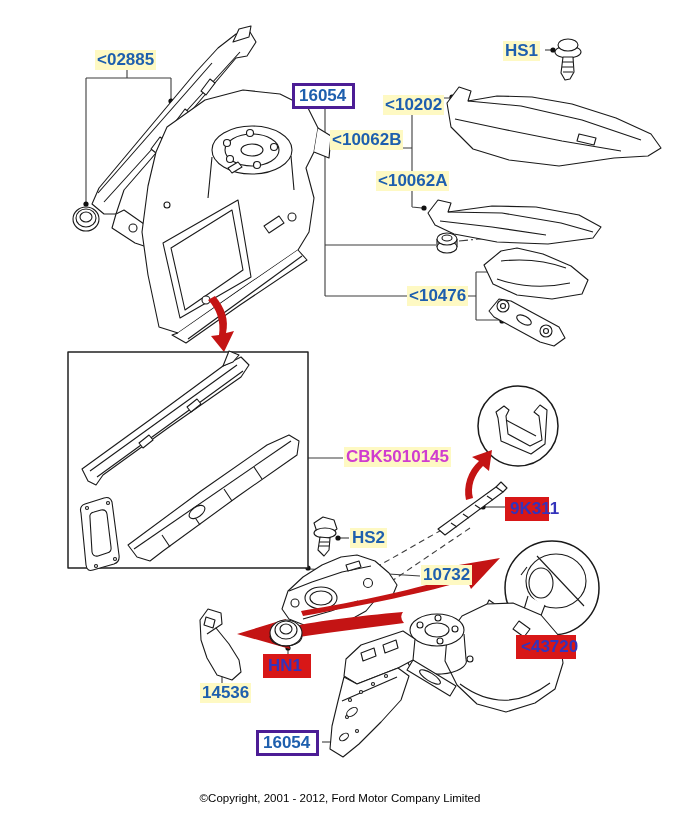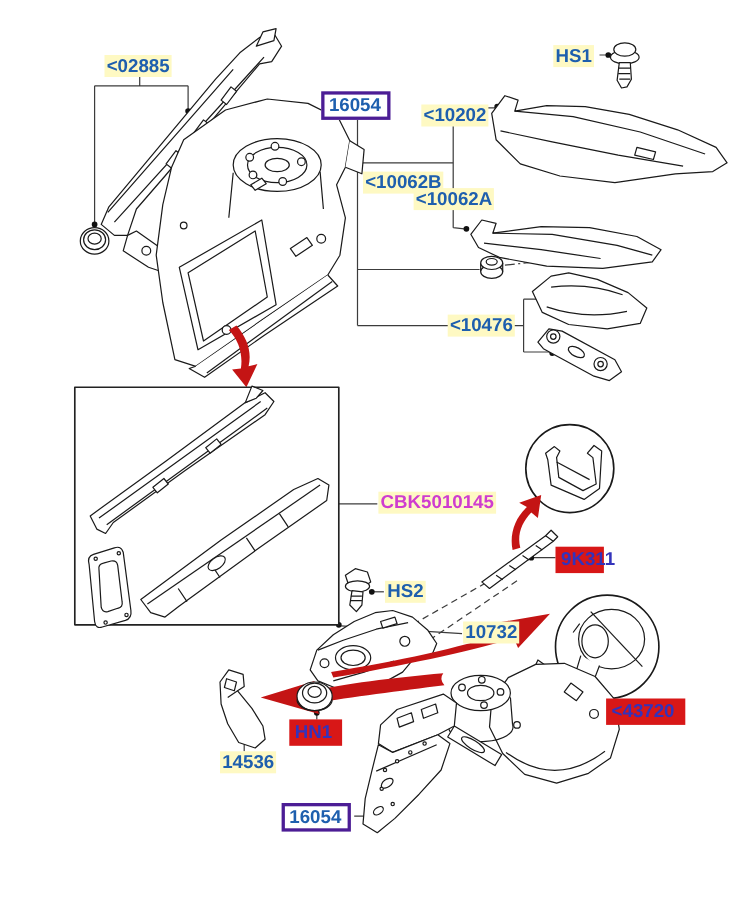--- a/index.html
+++ b/index.html
@@ -244,27 +244,28 @@
       <ellipse cx="352" cy="712" rx="6" ry="3.5" transform="rotate(-35 352 712)"></ellipse>
       <ellipse cx="344" cy="737" rx="5" ry="3" transform="rotate(-35 344 737)"></ellipse>
     </g>
   </g>
 </svg>
 
 <div class="lbl" style="left:95px;top:50px;">&lt;02885</div>
 <div class="lbl" style="left:503px;top:41px;">HS1</div>
 <div class="redbox" style="left:292px;top:83px;width:52px;">16054</div>
 <div class="lbl" style="left:383px;top:95px;">&lt;10202</div>
-<div class="lbl" style="left:330px;top:156px;">&lt;10062B</div>
+<div class="lbl" style="left:330px;top:130px;">&lt;10062B</div>
 <div class="lbl" style="left:376px;top:171px;">&lt;10062A</div>
 <div class="lbl" style="left:407px;top:286px;">&lt;10476</div>
 <div class="lbl magenta" style="left:344px;top:447px;">CBK5010145</div>
 <div class="lbl" style="left:350px;top:528px;">HS2</div>
 <div class="redfill" style="left:505px;top:497px;width:44px;"><span>9K311</span></div>
 <div class="lbl" style="left:421px;top:565px;">10732</div>
-<div class="redfill" style="left:516px;top:635px;width:72px;margin-left:35px;"><span>&lt;43720</span></div>
+<div class="redfill" style="left:516px;top:635px;width:60px;"><span>&lt;43720</span></div>
 <div class="redfill" style="left:263px;top:654px;width:48px;"><span>HN1</span></div>
 <div class="lbl" style="left:200px;top:683px;">14536</div>
 <div class="redbox" style="left:256px;top:730px;width:52px;">16054</div>
 
 
+<div class="copyright">©Copyright, 2001 - 2012, Ford Motor Company Limited</div>
 
 </div>
 
 </body></html>

